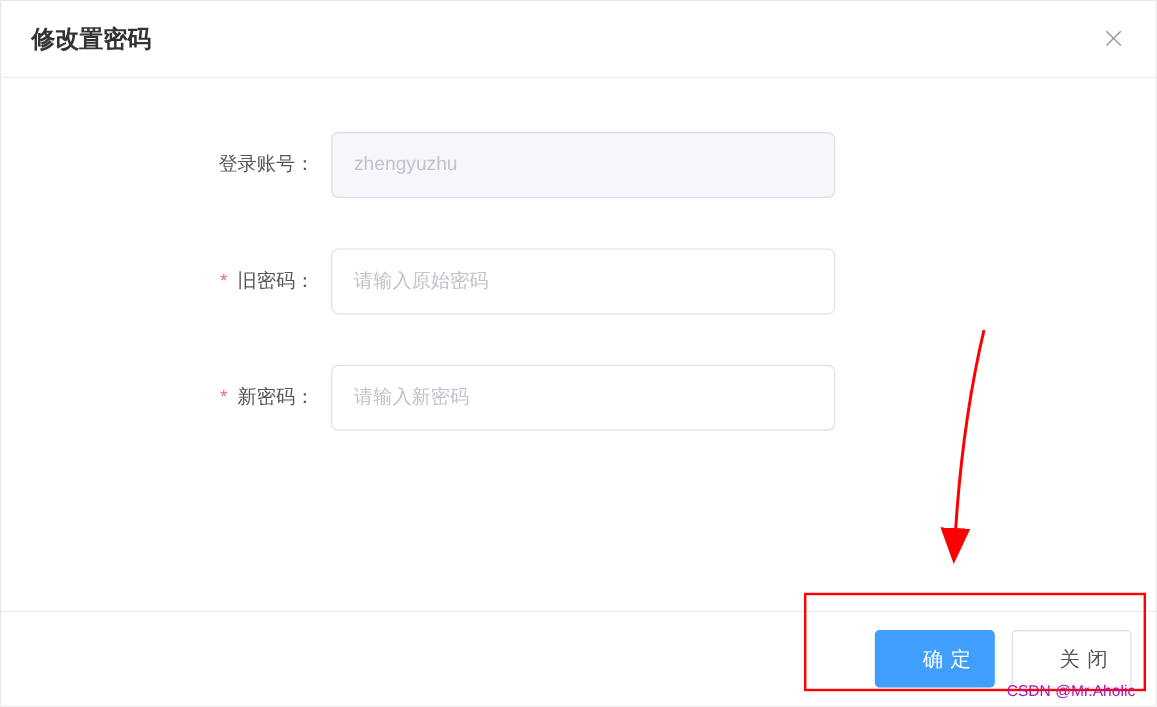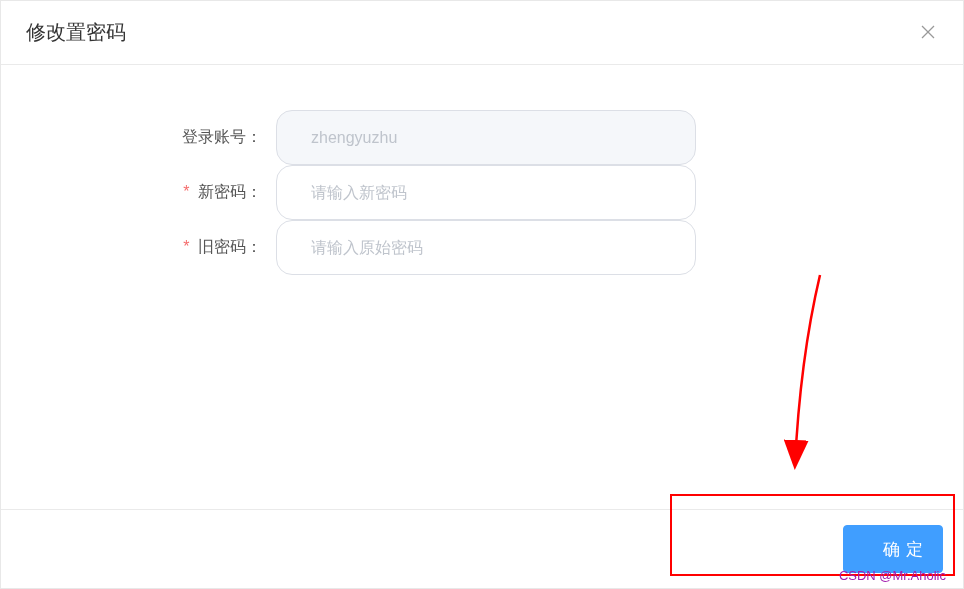--- a/index.html
+++ b/index.html
@@ -25,60 +25,61 @@
     .dialog-header {
       padding: 18px 25px;
       border-bottom: 1px solid #eaeaea;
       display: flex;
       justify-content: space-between;
       align-items: center;
     }
     .dialog-title {
       font-size: 20px;
       color: #333;
-      font-weight: 400;
+      font-weight: 700;
     }
     .close-icon {
       width: 18px;
       height: 18px;
       cursor: pointer;
       position: relative;
       color: #999;
     }
     .close-icon svg {
       width: 16px;
       height: 16px;
       stroke: #999;
     }
     .dialog-body {
       flex: 1;
       padding: 45px 40px 20px 40px;
     }
     .form-row {
       display: flex;
       align-items: center;
+      margin-bottom: 42px;
     }
     .form-label {
       width: 235px;
       text-align: right;
       padding-right: 14px;
       font-size: 16px;
       color: #555;
       white-space: nowrap;
     }
     .form-label .required {
       color: #f56c6c;
       margin-right: 4px;
     }
     .form-input {
       width: 420px;
       height: 55px;
       border: 1px solid #dcdfe6;
-      border-radius: 16px;
-      padding: 0 34px;
+      border-radius: 6px;
+      padding: 0 18px;
       font-size: 16px;
       color: #606266;
       outline: none;
     }
     .form-input::placeholder {
       color: #bfc4cc;
     }
     .form-input:disabled {
       background: #f5f7fa;
       color: #bfc4cc;
@@ -154,39 +155,40 @@
     <div class="form-row">
       <div class="form-label">
         <span>登录账号：</span>
       </div>
       <input type="text" class="form-input" disabled="" value="zhengyuzhu" style="">
     </div>
 
     <div class="form-row">
       <div class="form-label">
         <span class="required">*</span>
+        <span>旧密码：</span>
+      </div>
+      <input type="password" class="form-input" placeholder="请输入原始密码" style="">
+    </div>
+
+    <div class="form-row">
+      <div class="form-label">
+        <span class="required">*</span>
         <span>新密码：</span>
       </div>
       <input type="password" class="form-input" placeholder="请输入新密码" style="">
     </div>
 
     <div class="form-row">
-      <div class="form-label">
-        <span class="required">*</span>
-        <span>旧密码：</span>
-      </div>
-      <input type="password" class="form-input" placeholder="请输入原始密码" style="">
-    </div>
-
-    <div class="form-row">
     </div>
   </div>
 
   <div class="dialog-footer">
     <button class="btn btn-primary">确定</button>
+    <button class="btn">关闭</button>
   </div>
 </div>
 
 <svg class="annotation-arrow" width="60" height="220">
   <defs>
     <marker id="arrowhead" markerWidth="12" markerHeight="10" refX="10" refY="5" orient="auto">
       <polygon points="0 0, 12 5, 0 10" fill="#ff0000"></polygon>
     </marker>
   </defs>
   <path d="M 45 5 Q 25 90 20 195" stroke="#ff0000" stroke-width="2.5" fill="none" marker-end="url(#arrowhead)"></path>

